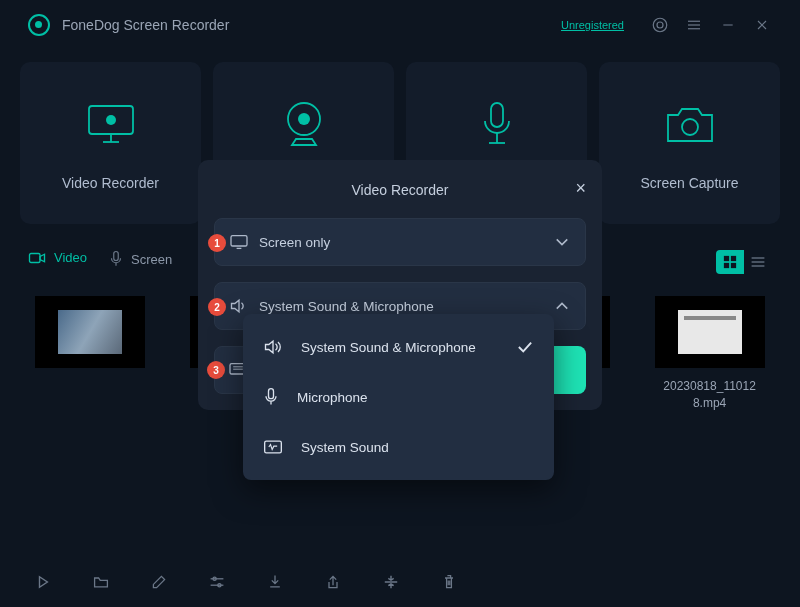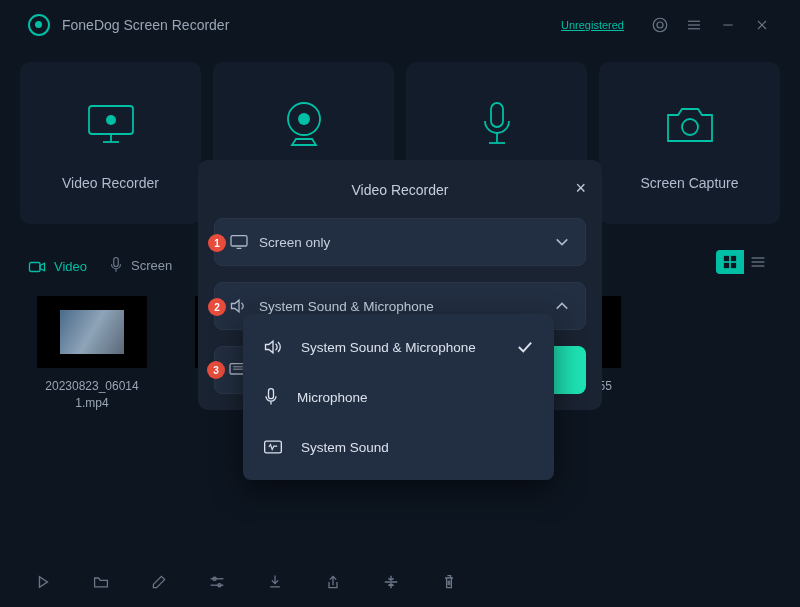--- a/index.html
+++ b/index.html
@@ -7,21 +7,21 @@
 .header { display:flex; align-items:center; height:50px; padding:0 28px; }
 .logo-icon { width:22px; height:22px; border:2.5px solid #00bfa5; border-radius:50%; margin-right:12px; position:relative; }
 .logo-icon::after { content:''; position:absolute; width:7px; height:7px; background:#00bfa5; border-radius:50%; top:4.5px; left:4.5px; }
 .spacer { flex:1; }
 .unreg { color:#00bfa5; text-decoration:underline; font-size:11px; margin-right:12px; }
 .hicon { width:20px; height:20px; margin-left:14px; display:flex; align-items:center; justify-content:center; cursor:pointer; }
 .tools { display:flex; gap:12px; padding:12px 20px; }
 .tool { flex:1; height:162px; background:#131c2a; border-radius:10px; display:flex; flex-direction:column; align-items:center; justify-content:center; gap:20px; cursor:pointer; }
 .tool-icon { height:60px; display:flex; align-items:center; justify-content:center; }
 .tool-label { font-size:14px; color:#b0bccf; }
-.seg { display:flex; align-items:flex-end; padding:14px 28px; gap:22px; font-size:13px; }
+.seg { display:flex; align-items:flex-start; padding:14px 28px; gap:22px; font-size:13px; }
 .seg-item { display:flex; align-items:center; gap:8px; cursor:pointer; }
 .seg-item.active { color:#00bfa5; }
 .viewbtns { margin-left:auto; display:flex; }
 .viewbtn { width:28px; height:24px; display:flex; align-items:center; justify-content:center; cursor:pointer; }
 .viewbtn.active { background:#00bfa5; border-radius:4px 0 0 4px; }
 .files { display:flex; padding:8px 20px 0; gap:14px; }
 .file { width:144px; display:flex; flex-direction:column; align-items:center; gap:10px; cursor:pointer; }
 .thumb { width:110px; height:72px; background:#000; display:flex; align-items:center; justify-content:center; position:relative; }
 .thumb-content { width:64px; height:44px; }
 .fname { font-size:12px; color:#9aa5b5; text-align:center; line-height:1.4; }
@@ -160,39 +160,46 @@
         </svg>
     </div>
   </div>
 </div>
 
 <div class="files">
   <div class="file">
     <div class="thumb">
         <div class="thumb-content" style="background:linear-gradient(120deg,#4a6a8a,#8ea4b8,#5a6878);"></div>
       </div>
-    <div class="fname">20230823_06014<br>1.mp4</div>
   </div>
   <div class="file">
     <div class="thumb">
         <div class="thumb-content" style="background:linear-gradient(120deg,#3a2a5a,#6a5a7a);"></div>
       </div>
     <div class="fname">20230822_17001<br>1.mp4</div>
   </div>
   <div class="file">
     <div class="thumb">
         <div class="thumb-content" style="background:#333;"></div>
       </div>
     <div class="fname">20230821_09473<br>2.mp4</div>
   </div>
   <div class="file">
     <div class="thumb">
         <div class="thumb-content" style="background:#333;"></div>
       </div>
     <div class="fname">20230820_11155<br>7.mp4</div>
+  </div>
+  <div class="file">
+    <div class="thumb">
+        <div class="thumb-content" style="background:#e8e8e8;position:relative;">
+          <div style="position:absolute;top:6px;left:6px;right:6px;height:4px;background:#888;"></div>
+        </div>
+      </div>
+    <div class="fname">20230818_11012<br>8.mp4</div>
   </div>
 </div>
 
 <div class="toolbar">
   <div class="tbicon">
       <svg width="14" height="14" viewBox="0 0 16 16">
         <path d="M4 2 L13 8 L4 14 Z" class="icon-color"></path>
       </svg>
     </div>
   <div class="tbicon">

